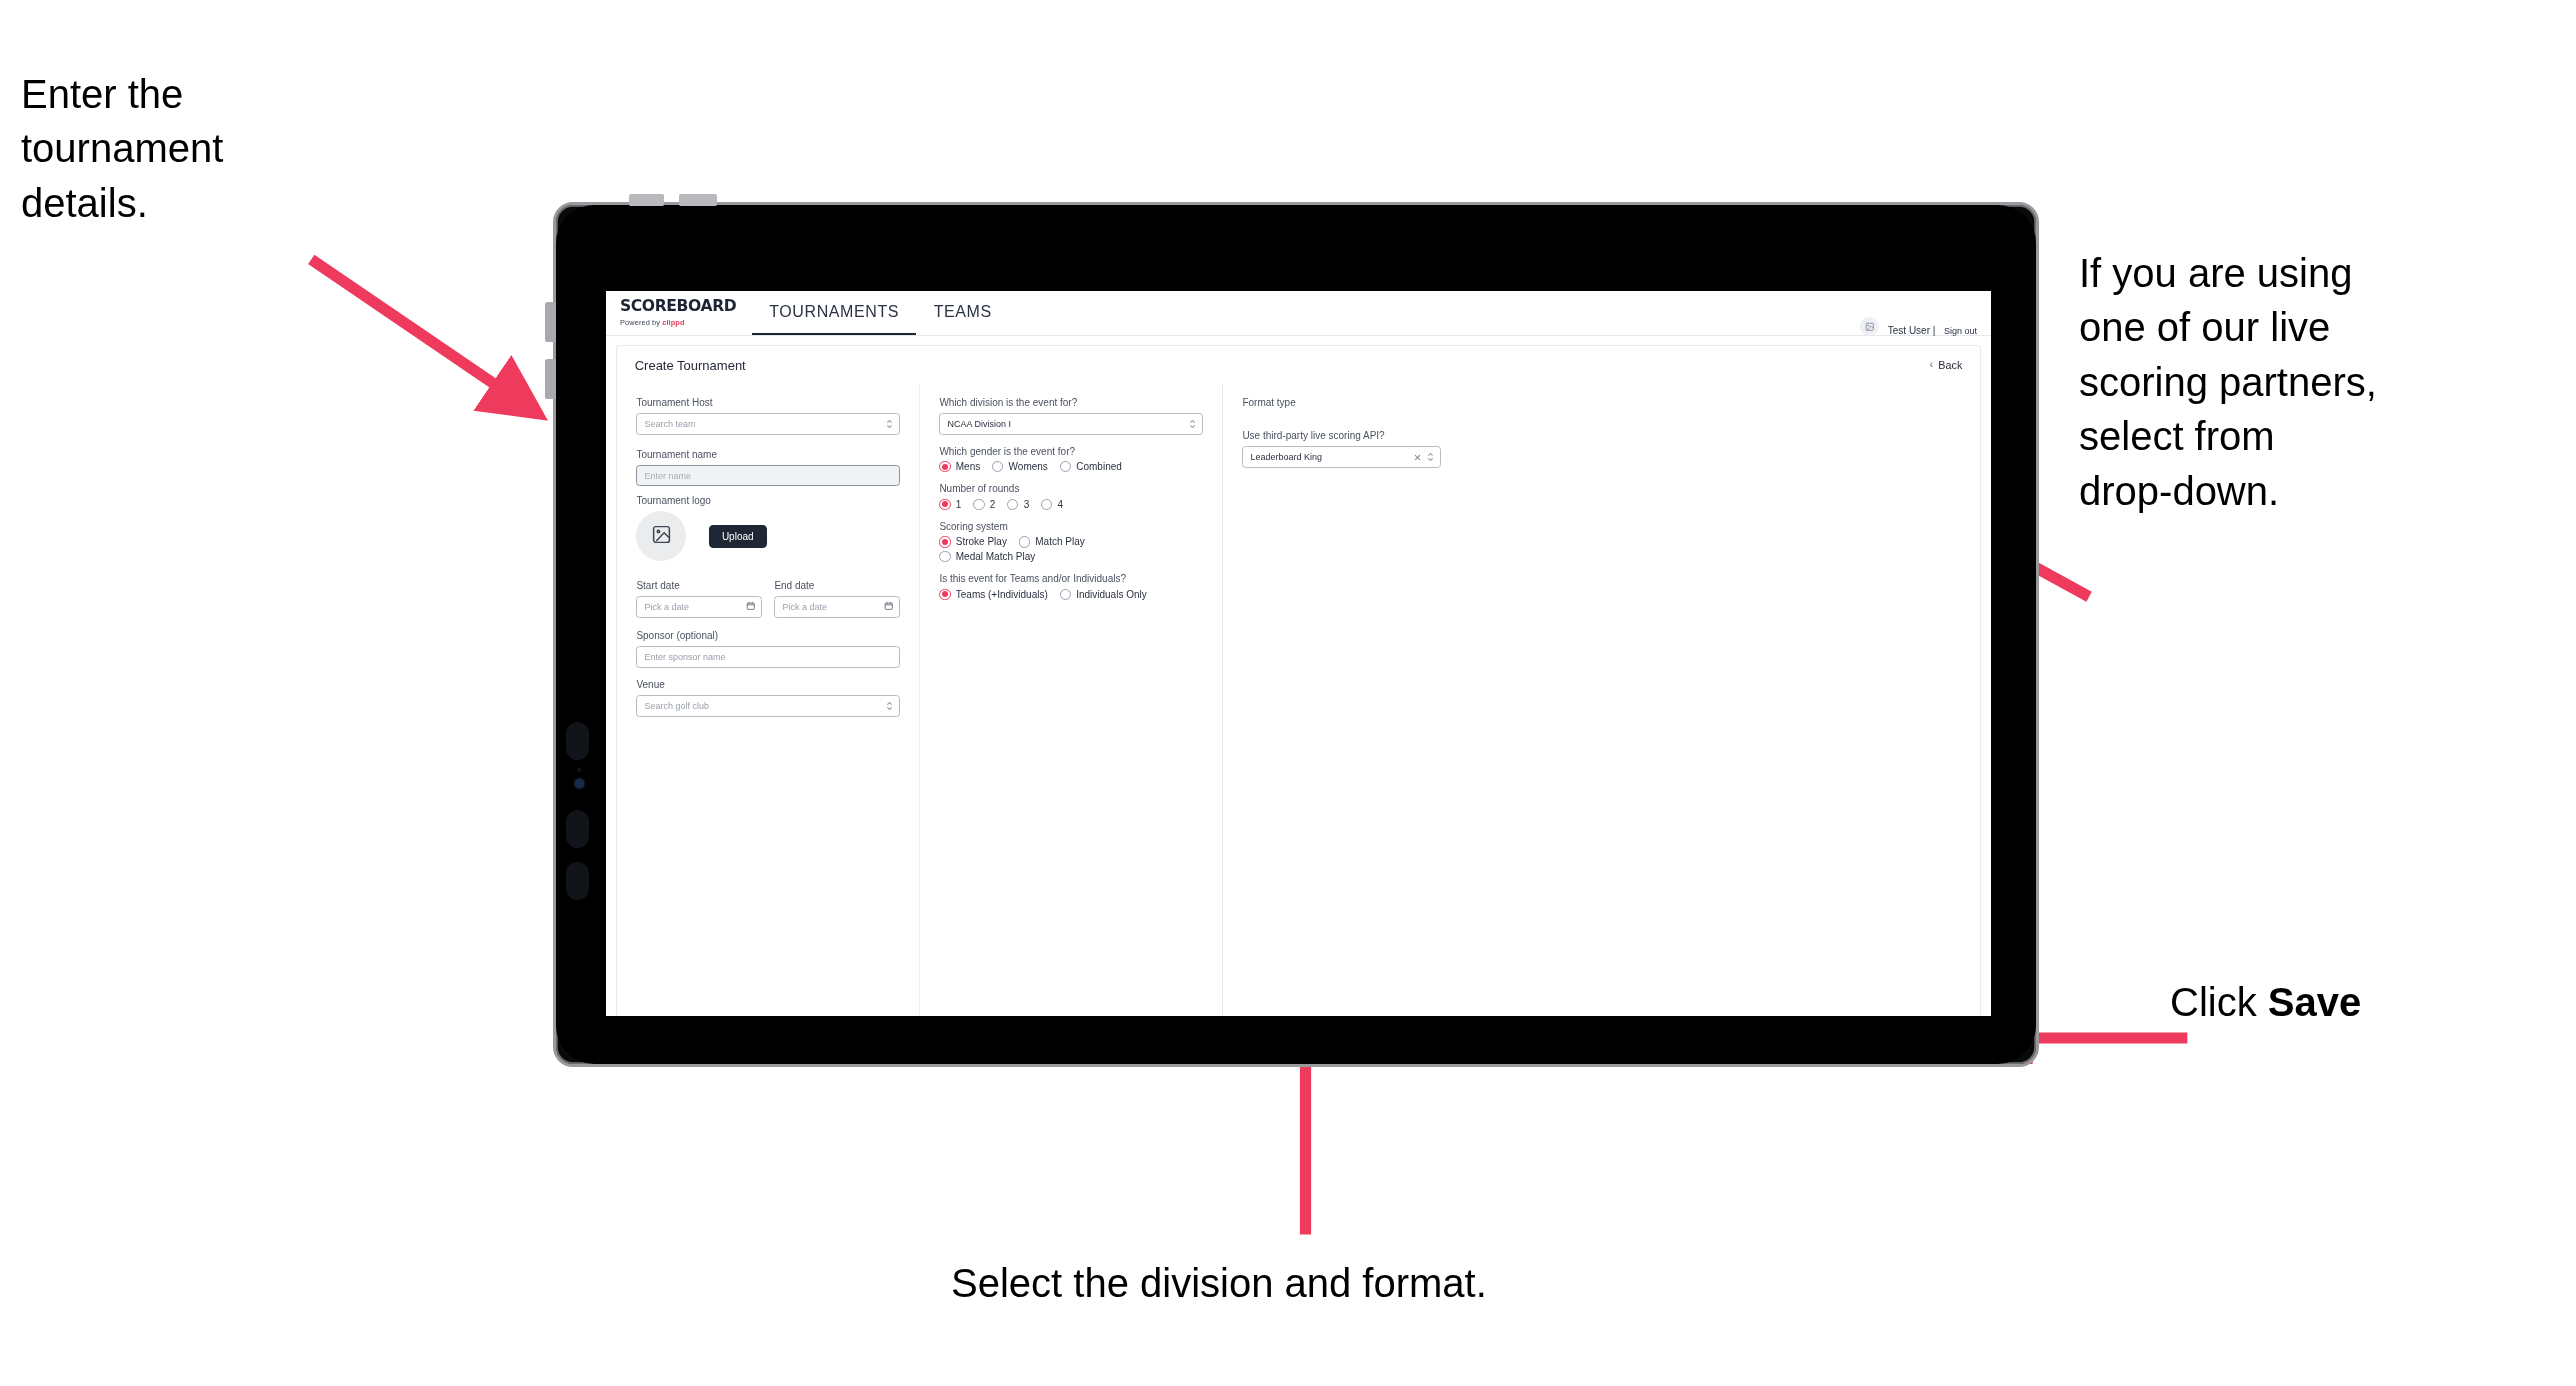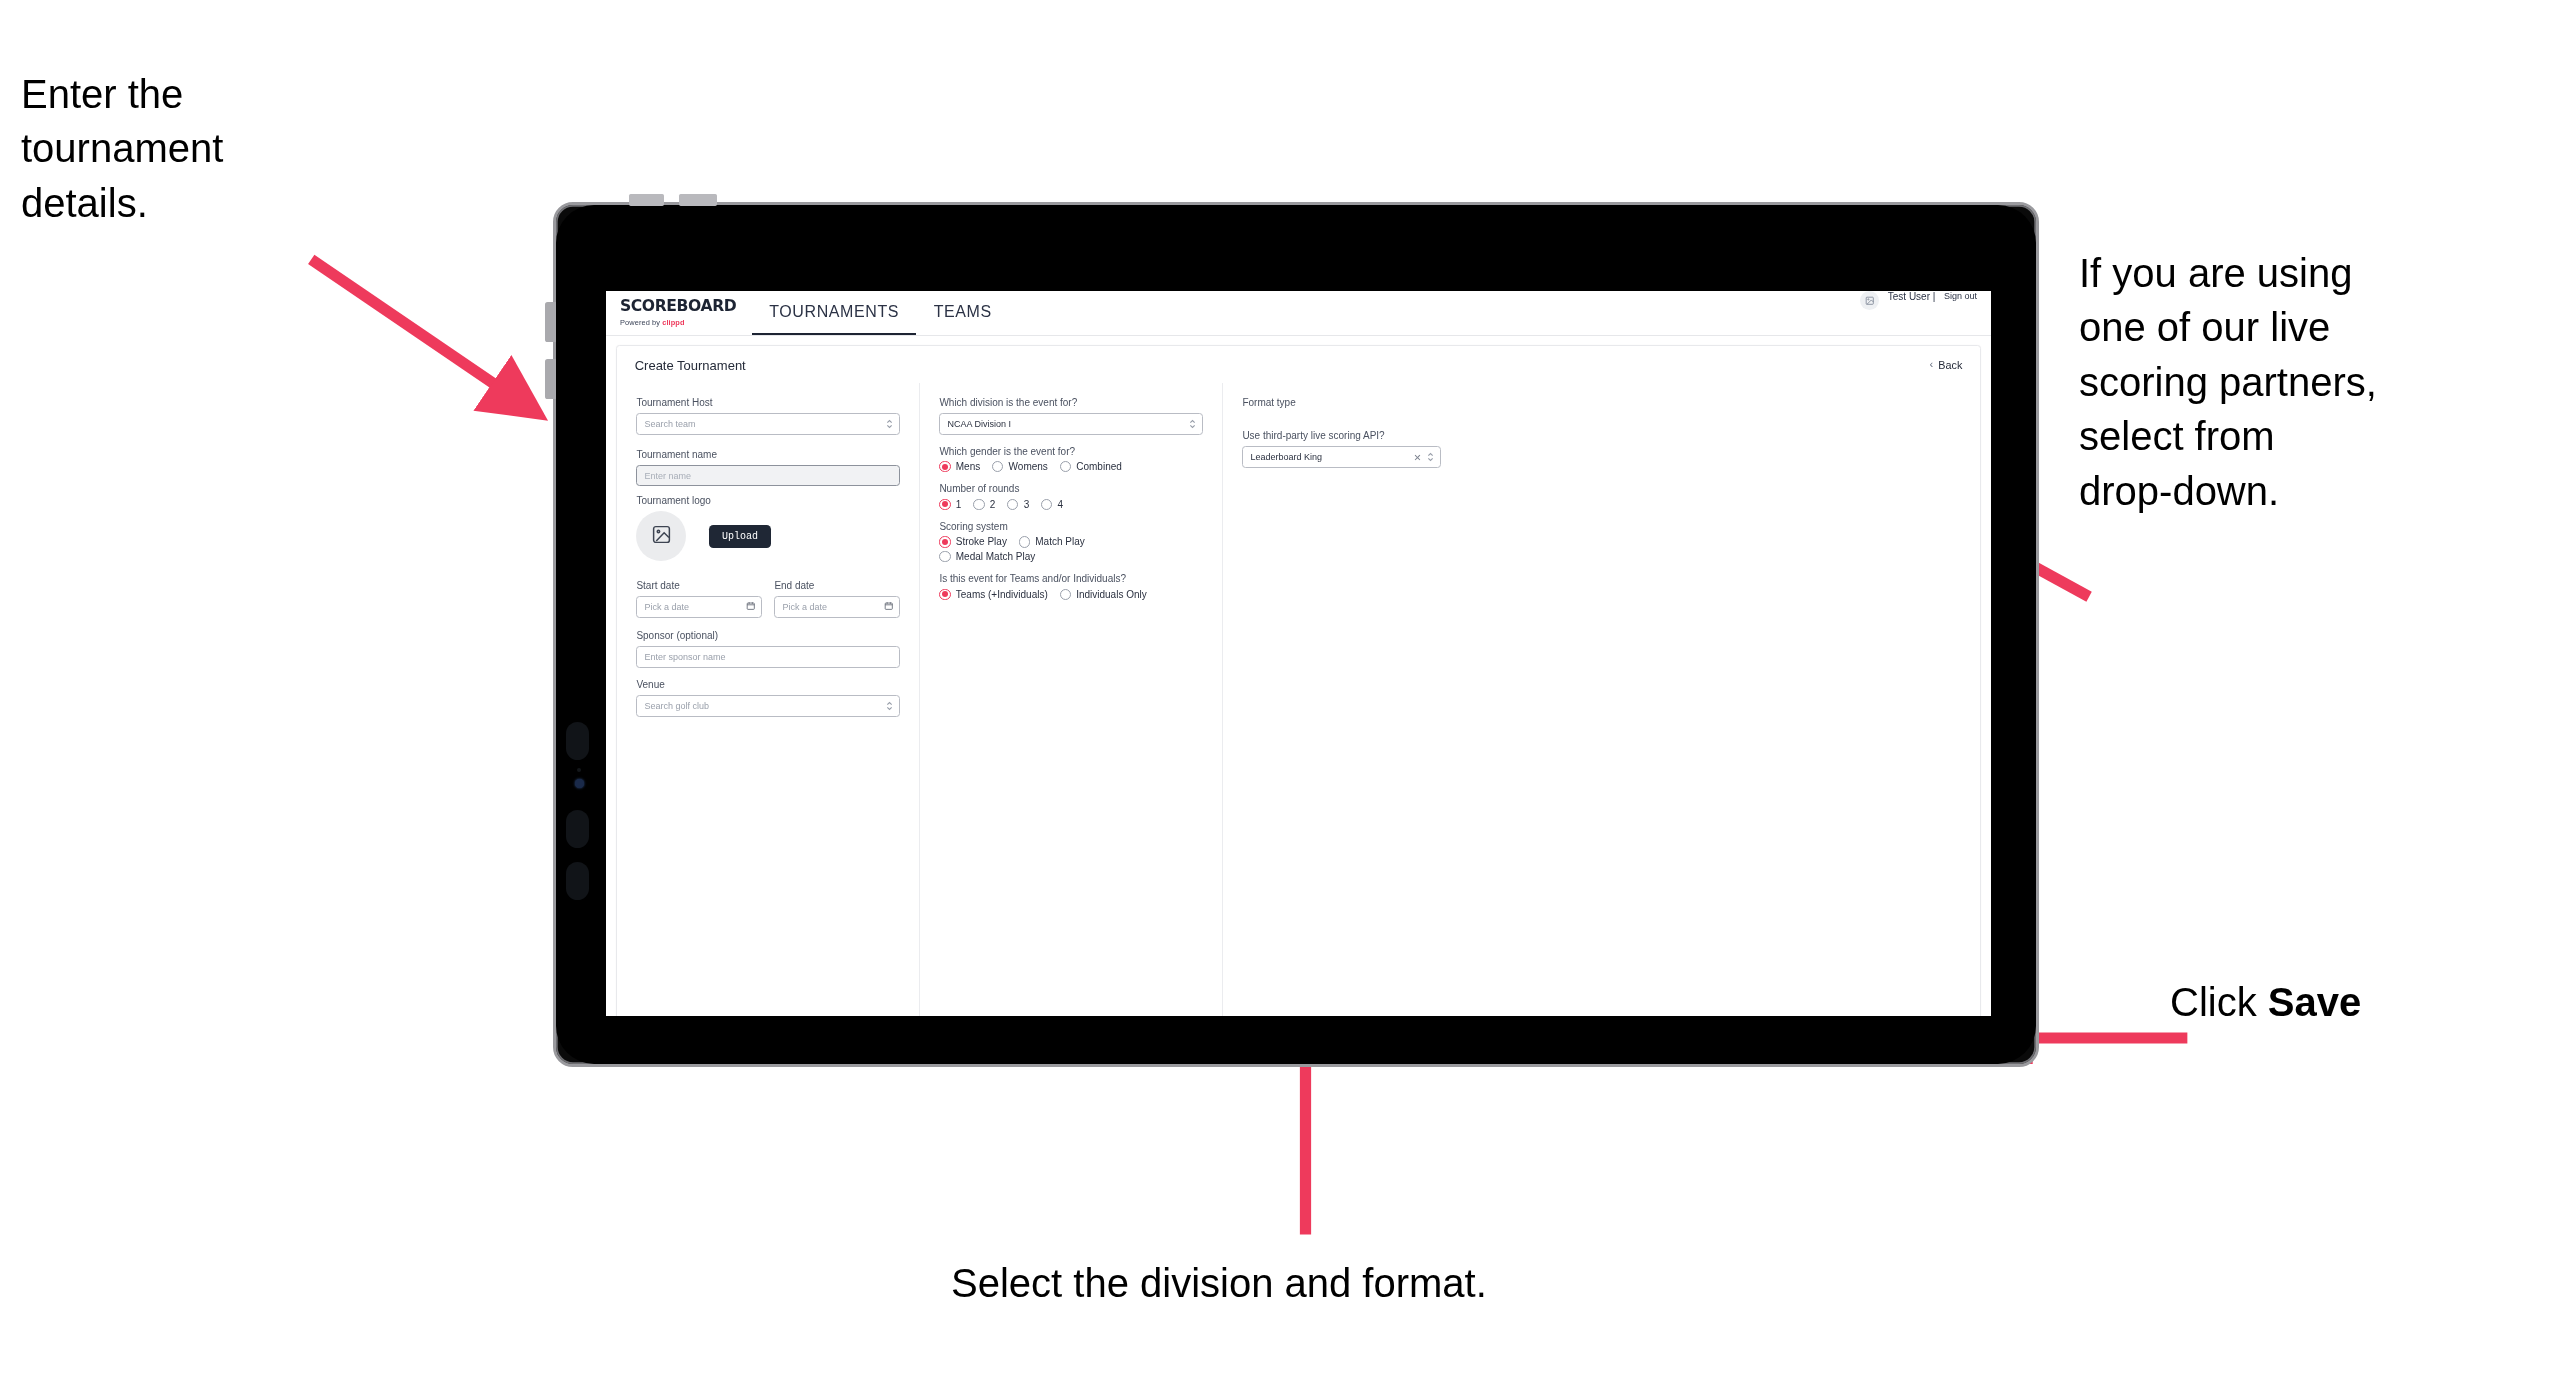--- a/index.html
+++ b/index.html
@@ -77,21 +77,21 @@
   #brand-sub b { color:#ee3a5c; font-weight: 700; }
   .navtab {
     display:flex; align-items:center; padding: 0 17.3px;
     font-size: 16px; letter-spacing: 0.6px; color:#2b3245;
     border-bottom: 2.6px solid transparent;
     background: transparent;
   }
   .navtab.active { border-bottom-color: #1d2433; font-weight: 500; }
   #navright {
     position:absolute; right: 14px; top: 0; height: 45px;
-    display:flex; align-items:flex-start; gap: 8.6px;
+    display:flex; align-items:flex-end; gap: 8.6px;
   }
   #avatar {
     width: 19px; height: 19px; border-radius: 50%; background: #eef0f3;
     display:flex; align-items:center; justify-content:center; color:#77808f;
   }
   #user-name { font-size: 10px; color:#2b3245; }
   #sign-out { font-size: 9px; color:#2b3245; }
 
   
   #card {
@@ -136,21 +136,21 @@
   .two-col > div { flex: 1; }
 
   
   #logo-row { display:flex; align-items:center; gap: 22.5px; margin-top: 5.2px; }
   #logo-circle {
     width: 50px; height: 50px; border-radius:50%; background:#ebecee;
     display:flex; align-items:center; justify-content:center; color:#3d4452;
   }
   #upload-btn {
     background:#1f2735; color:#fff; font-size: 10px;
-    padding: 6px 13px; border-radius: 4.3px; font-family: Liberation Mono, monospace;
+    padding: 6px 13px; border-radius: 4.3px;
   }
 
   
   .radio-row { display:flex; align-items:center; flex-wrap: wrap; gap: 3.5px 0; }
   .radio-item { display:flex; align-items:center; gap: 5.2px; margin-right: 12px; }
   .radio {
     width: 11.2px; height: 11.2px; border-radius:50%;
     border: 1.4px solid #9aa0ab; background:#fff;
     display:flex; align-items:center; justify-content:center; flex: 0 0 auto;
   }

